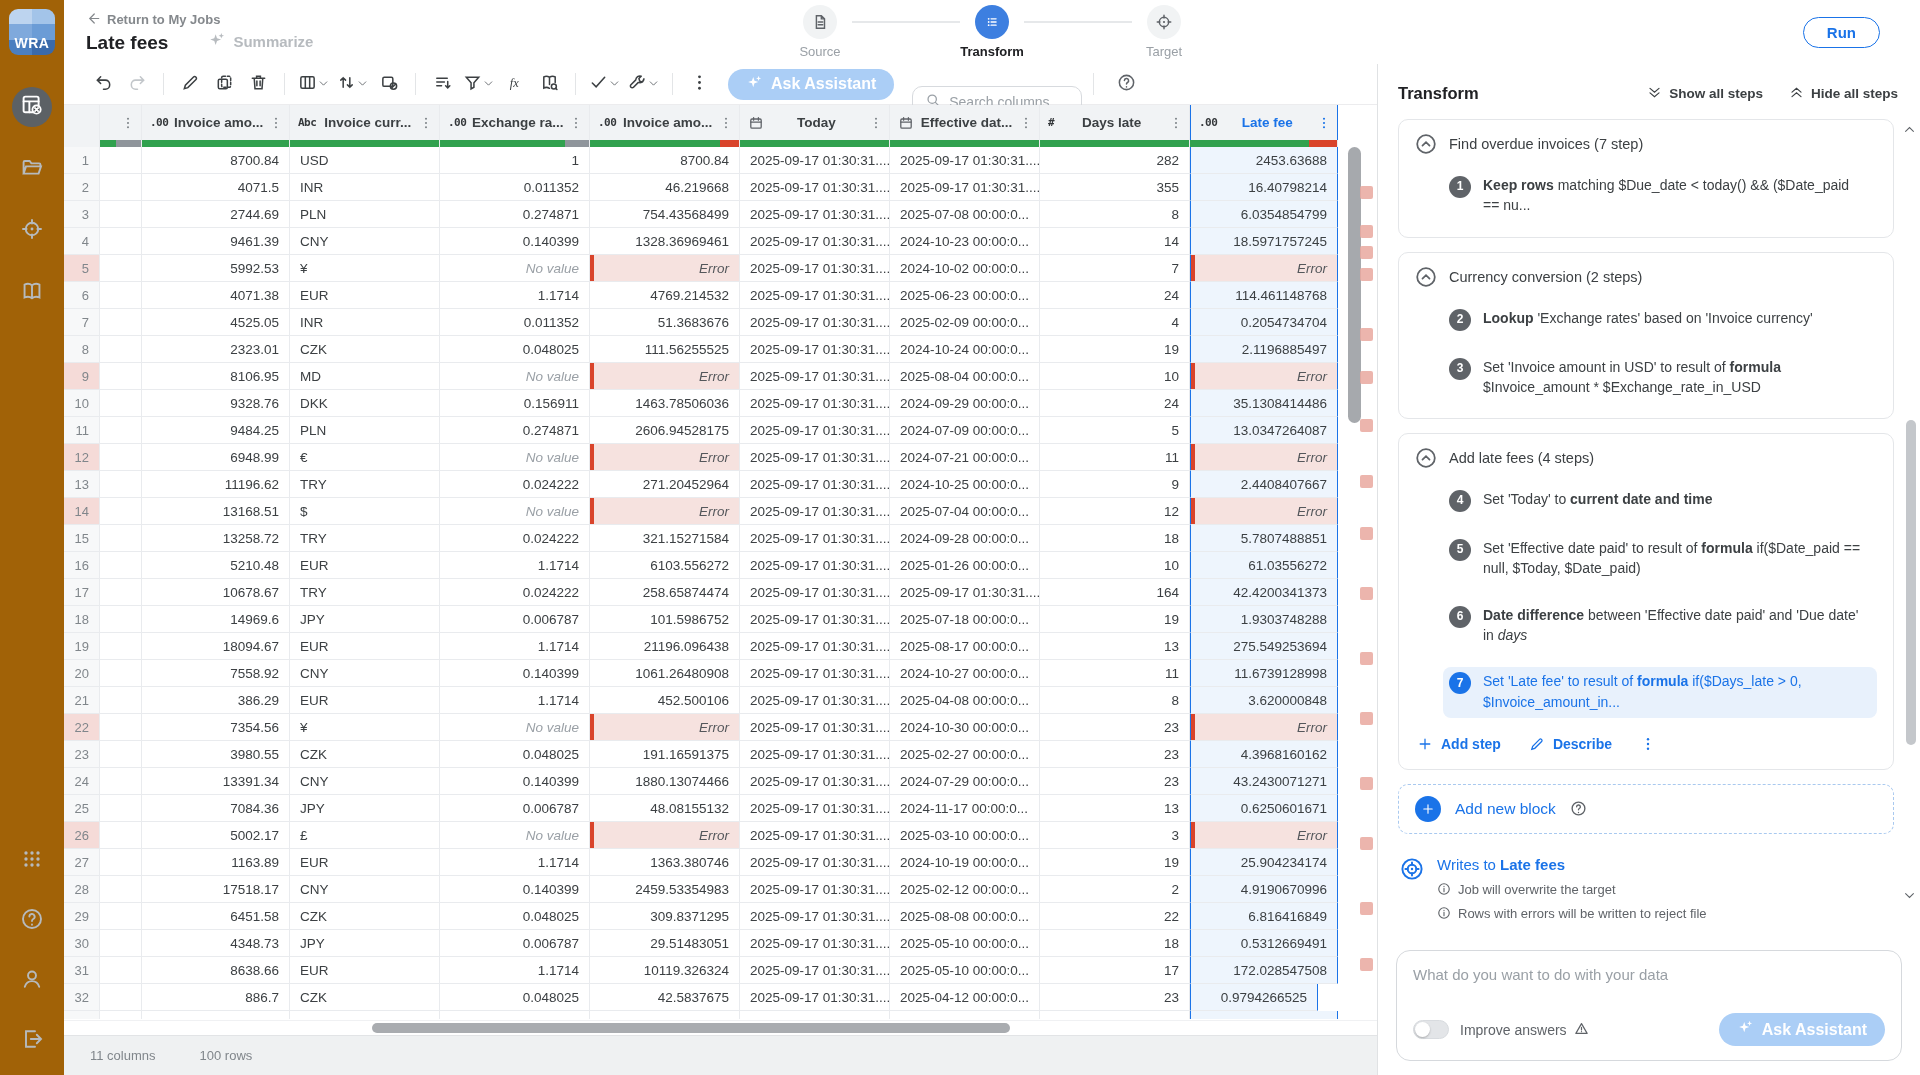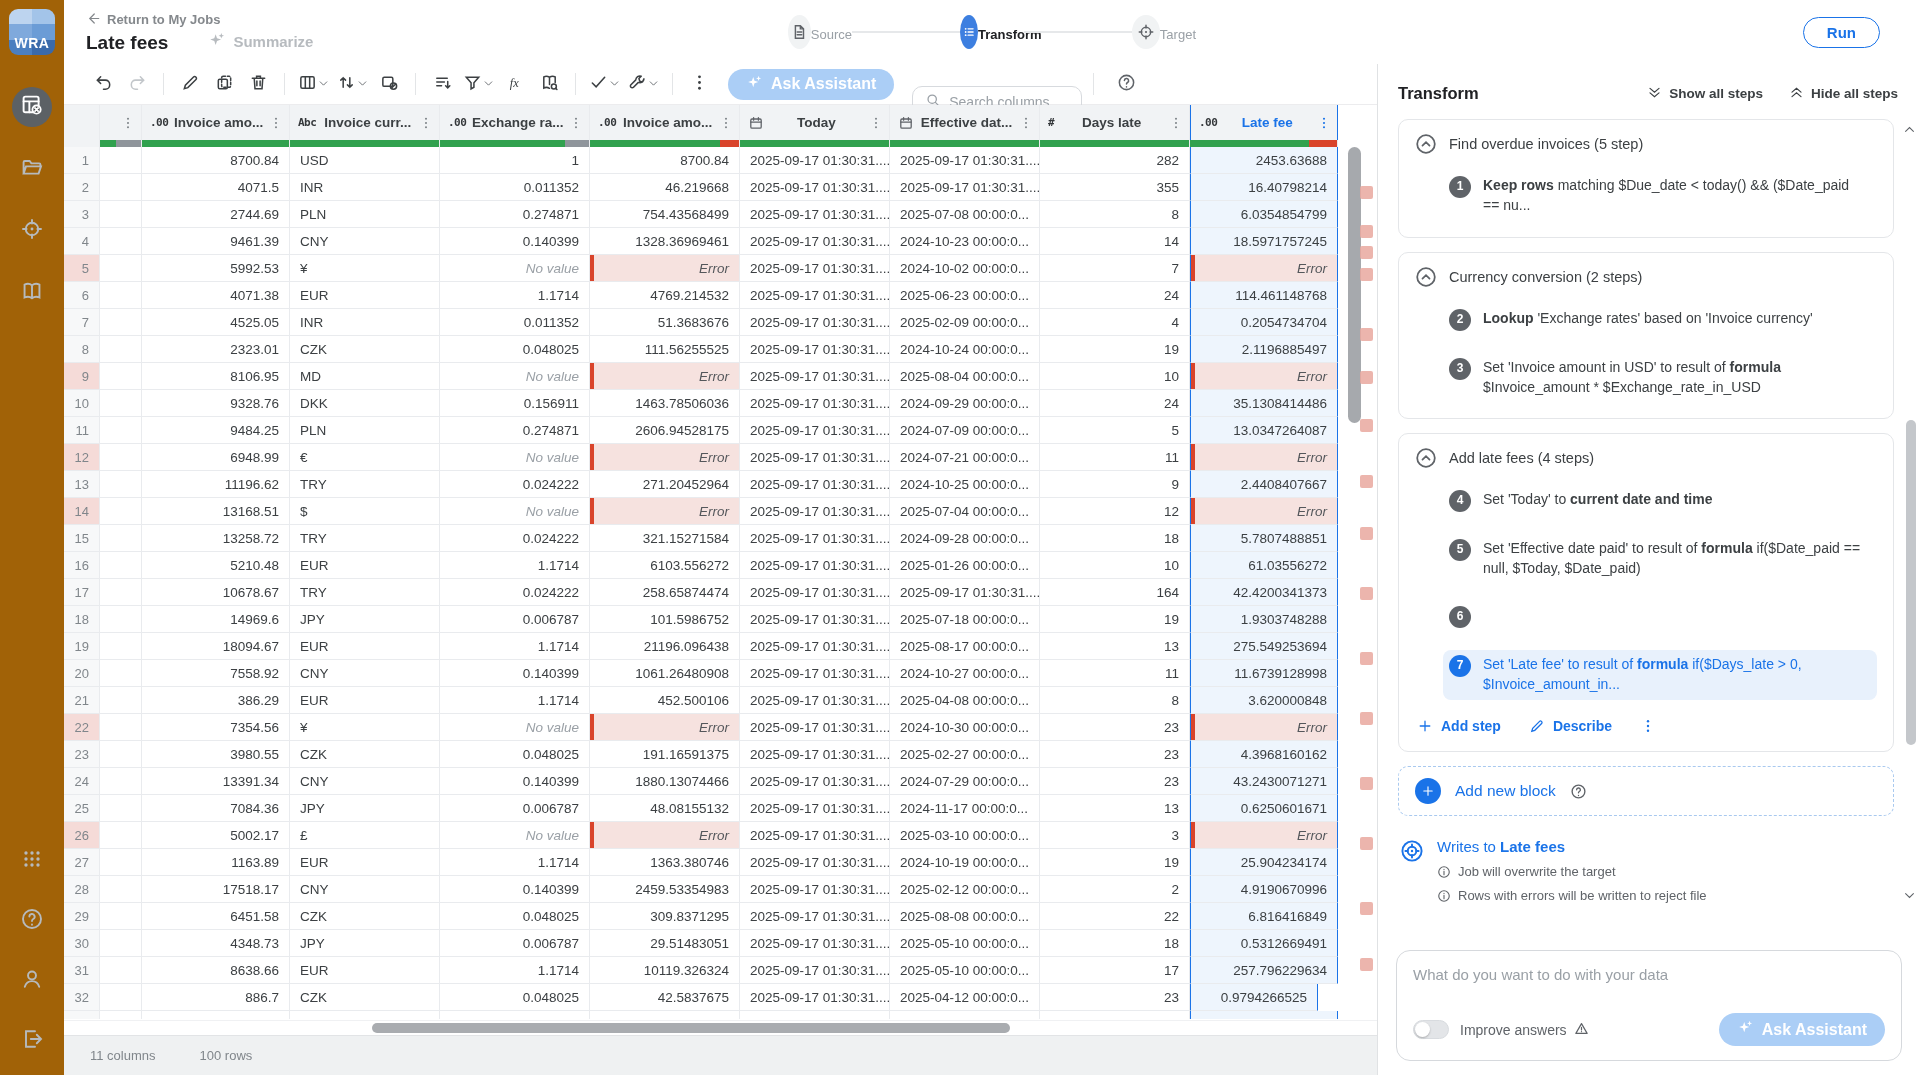--- a/index.html
+++ b/index.html
@@ -25,21 +25,21 @@
 
   header { height:64px; display:grid; grid-template-columns:1fr auto 1fr; align-items:center; background:#fff; flex:none; }
   .hdr-left { padding-left:22px; display:flex; flex-direction:column; gap:2px; }
   .back { display:flex; align-items:center; gap:6px; color:#84888c; font-size:13px; font-weight:600; cursor:pointer; }
   .back svg { width:15px; height:15px; }
   .title-row { display:flex; align-items:baseline; gap:40px; }
   h1 { font-size:19px; font-weight:700; color:#202124; }
   .summarize { display:flex; align-items:center; gap:7px; color:#b7bbbf; font-size:15px; font-weight:600; cursor:pointer; }
   .summarize svg { width:18px; height:18px; }
   .pipeline { display:flex; align-items:flex-start; }
-  .pnode { display:flex; align-items:center; width:64px; cursor:pointer; }
+  .pnode { display:flex; flex-direction:column; align-items:center; width:64px; cursor:pointer; }
   .pcirc { width:34px; height:34px; border-radius:50%; background:#f1f3f4; color:#5f6368; display:flex; align-items:center; justify-content:center; }
   .pcirc svg { width:18px; height:18px; }
   .pnode.active .pcirc { background:#3d7fe0; color:#fff; }
   .plabel { margin-top:5px; font-size:13px; color:#9aa0a6; }
   .pnode.active .plabel { color:#202124; font-weight:700; }
   .pline { width:108px; height:2px; background:#e6e8ea; margin-top:16px; }
   .hdr-right { display:flex; justify-content:flex-end; padding-right:40px; }
   .run { height:31px; padding:0 23px; border:1.5px solid #1a73e8; border-radius:16px; background:#fff; color:#1a73e8; font-size:15px; font-weight:600; font-family:inherit; cursor:pointer; }
 
   
@@ -910,21 +910,21 @@
               <div class="trow">
                 <div class="cell rn">31</div>
                 <div class="cell nc"></div>
                 <div class="cell num" style="width:148px">8638.66</div>
                 <div class="cell " style="width:150px">EUR</div>
                 <div class="cell num" style="width:150px">1.1714</div>
                 <div class="cell num" style="width:150px">10119.326324</div>
                 <div class="cell " style="width:150px">2025-09-17 01:30:31....</div>
                 <div class="cell " style="width:150px">2025-05-10 00:00:0...</div>
                 <div class="cell num" style="width:150px">17</div>
-                <div class="cell num selc" style="width:148px">257.796229634</div>
+                <div class="cell num selc" style="width:148px">172.028547508</div>
               </div>
               <div class="trow">
                 <div class="cell rn">32</div>
                 <div class="cell nc"></div>
                 <div class="cell num" style="width:148px">886.7</div>
                 <div class="cell " style="width:150px">CZK</div>
                 <div class="cell num" style="width:150px">0.048025</div>
                 <div class="cell num" style="width:150px">42.5837675</div>
                 <div class="cell " style="width:150px">2025-09-17 01:30:31....</div>
                 <div class="cell " style="width:150px">2025-04-12 00:00:0...</div>
@@ -991,21 +991,21 @@
         </div>
         <div id="blocks">
             <div class="card">
               <div class="card-head">
                 <span class="coll">
                   <svg viewBox="0 0 20 20" fill="none" stroke="currentColor" stroke-width="1.6" stroke-linecap="round">
                     <circle cx="10" cy="10" r="8"></circle>
                     <path d="M6.8 11.5 L10 8.3 L13.2 11.5"></path>
                   </svg>
                 </span>
-                <span>Find overdue invoices (5 step)</span>
+                <span>Find overdue invoices (7 step)</span>
               </div>
               <div class="step">
                 <span class="stepnum">1</span>
                 <span><span class="b ">Keep rows</span><span class=""> matching $Due_date &lt; today() &amp;&amp; ($Date_paid == nu...</span></span>
               </div>
             </div>
             <div class="card">
               <div class="card-head">
                 <span class="coll">
                   <svg viewBox="0 0 20 20" fill="none" stroke="currentColor" stroke-width="1.6" stroke-linecap="round">
@@ -1037,20 +1037,21 @@
               <div class="step">
                 <span class="stepnum">4</span>
                 <span><span class="">Set 'Today' to </span><span class="b ">current date and time</span></span>
               </div>
               <div class="step">
                 <span class="stepnum">5</span>
                 <span><span class="">Set 'Effective date paid' to result of </span><span class="b ">formula</span><span class=""> if($Date_paid == null, $Today, $Date_paid)</span></span>
               </div>
               <div class="step">
                 <span class="stepnum">6</span>
+                <span><span class="b ">Date difference</span><span class=""> between 'Effective date paid' and 'Due date' in </span><span class="i">days</span></span>
               </div>
               <div class="step active">
                 <span class="stepnum">7</span>
                 <span><span class="">Set 'Late fee' to result of </span><span class="b ">formula</span><span class=""> if($Days_late &gt; 0, $Invoice_amount_in...</span></span>
               </div>
               <div class="card-foot">
                 <span class="plink2">
                   <svg viewBox="0 0 20 20" fill="none" stroke="currentColor" stroke-width="1.6" stroke-linecap="round">
                     <path d="M10 4 V16 M4 10 H16"></path>
                   </svg>

